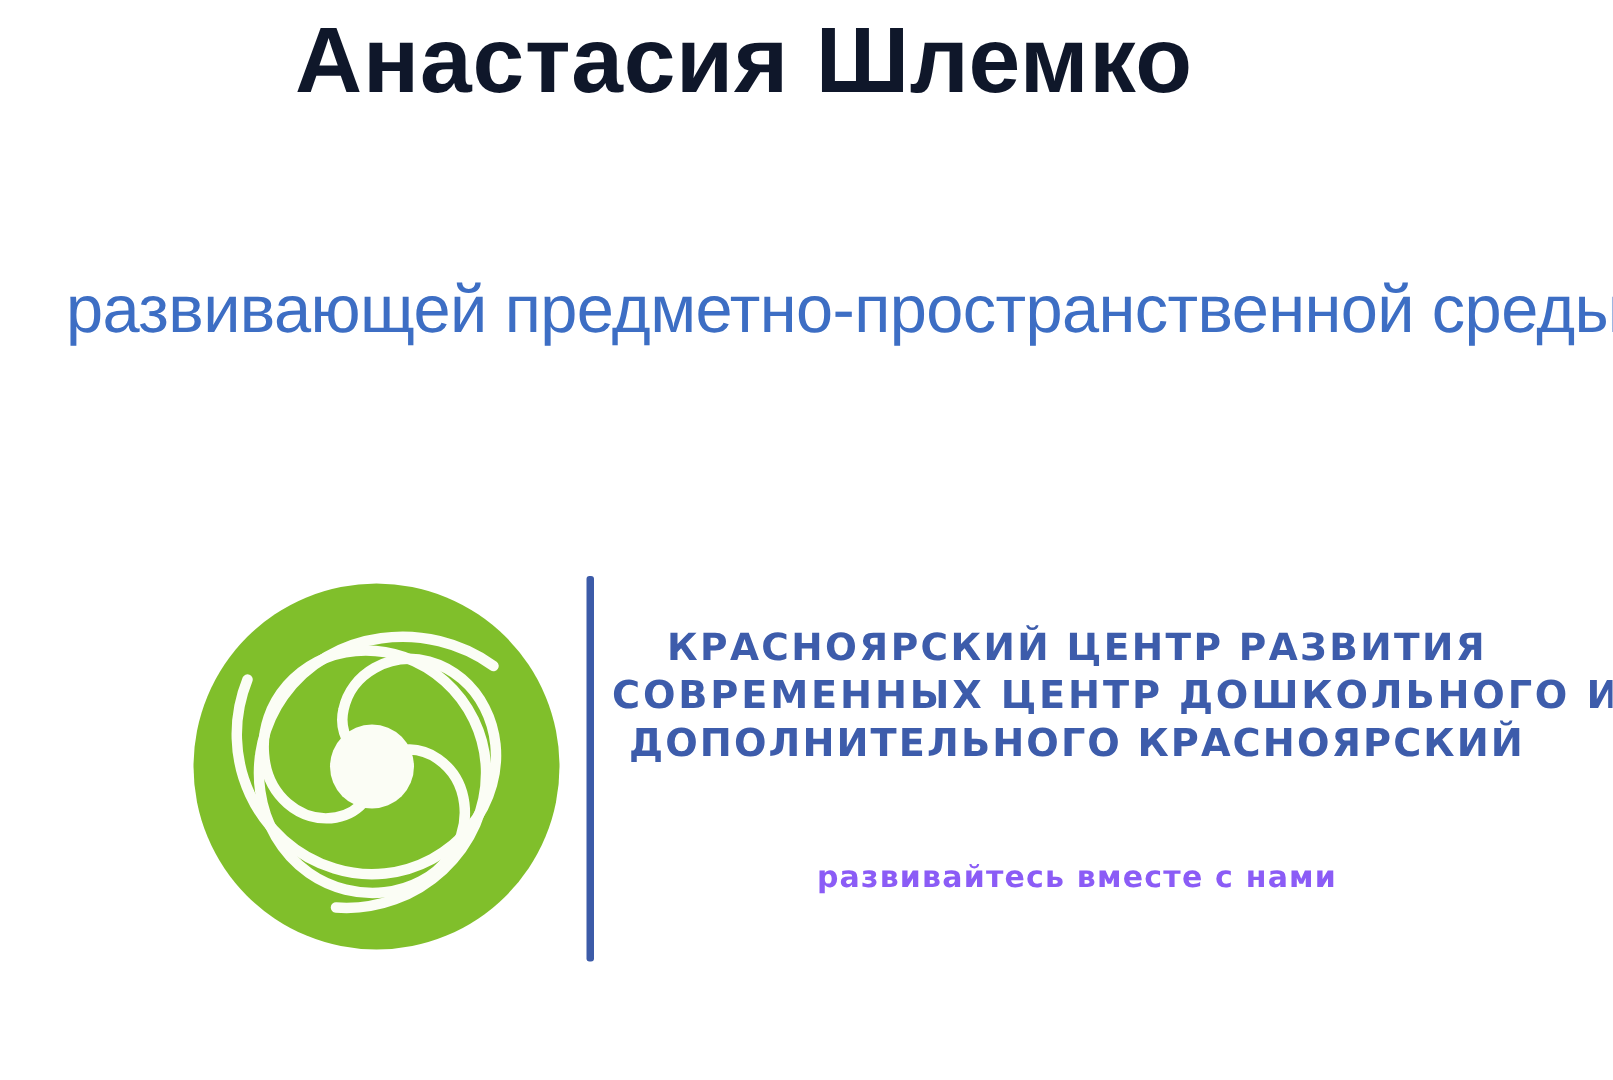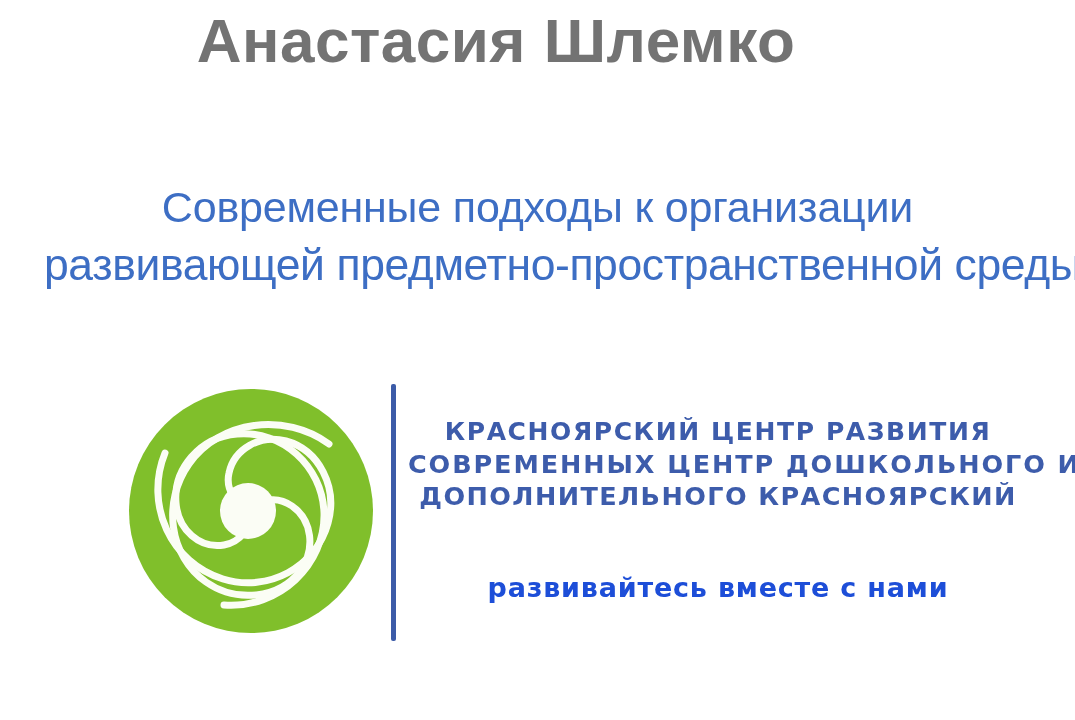--- a/index.html
+++ b/index.html
@@ -26,21 +26,21 @@
     position: absolute;
     top: 4px;
     left: 0;
     width: 992px;
     text-align: center;
     font-family: "Liberation Sans", sans-serif;
     font-weight: bold;
     font-size: 62px;
     line-height: 74px;
     letter-spacing: 0.5px;
-    color: #737373;
+    color: #0f172a;
     white-space: nowrap;
   }
 
   
   .subtitle {
     position: absolute;
     top: 178px;
     left: 0;
     width: 1075px;
     text-align: center;
@@ -108,35 +108,34 @@
   }
   .org-name .l1 { font-size: 25px; letter-spacing: 1.6px; }
   .org-name .l2 { font-size: 25.5px; letter-spacing: 1.9px; }
   .org-name .l3 { font-size: 25.5px; letter-spacing: 1.4px; }
   .org-name span { display: block; }
 
   .org-tagline {
     margin-top: 60px;
     font-family: "DejaVu Sans", sans-serif;
     font-weight: bold;
-    font-size: 27px;
+    font-size: 20px;
     letter-spacing: 0.8px;
-    color: #1d4ed8;
+    color: #8b5cf6;
     white-space: nowrap;
   }
 </style>
 </head>
 <body>
 
 <div class="slide">
 
   <div class="presenter-name">Анастасия Шлемко</div>
 
   <div class="subtitle">
-    <span class="line line-1">Современные подходы к организации</span>
     <span class="line line-2">развивающей предметно-пространственной среды</span>
   </div>
 
   <div class="logo-lockup">
 
     <div class="logo-mark">
       <svg viewBox="0 0 250 250" xmlns="http://www.w3.org/2000/svg" aria-hidden="true">
         <defs>
           <clipPath id="discClip">
             <circle cx="125" cy="125" r="122"></circle>

